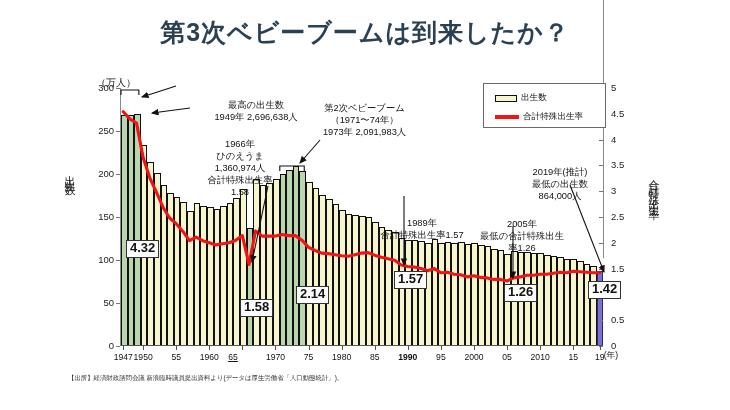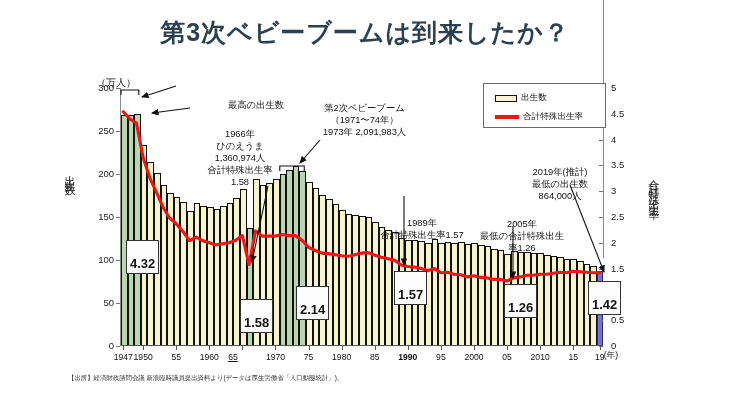--- a/index.html
+++ b/index.html
@@ -77,21 +77,21 @@
     position:absolute; font-size:9.3px; line-height:1.28;
     color:#111; white-space:nowrap;
   }
   .ann.c { text-align:center; }
 
   
   .vbox {
     position:absolute;
     background:#fdfdfd; border:1.1px solid #333;
     font-size:13px; font-weight:bold; color:#111;
-    padding:16px 3px 1px 3px; line-height:1.15;
+    padding:0px 3px 1px 3px; line-height:1.15;
     letter-spacing:0px;
   }
 
   
   .legend {
     position:absolute; left:483px; top:83px;
     width:123px; height:45px;
     border:1px solid #6a6a6a; background:#fff;
   }
   .legend-row { position:absolute; left:11px; display:flex; align-items:center; }
@@ -426,23 +426,24 @@
   <defs>
         <marker id="ah" markerWidth="7" markerHeight="7" refX="6" refY="3" orient="auto">
           <path d="M0,0 L7,3 L0,6 z" fill="#111"></path>
         </marker>
       </defs>
     </svg>
 
 
   <div class="ann c" style="left:186px; top:100px; width:140px;">
     <div>最高の出生数</div>
-  </div>
-
-  <div class="ann c" style="left:176px; top:129px; width:128px;">
+    <div>1949年 2,696,638人</div>
+  </div>
+
+  <div class="ann c" style="left:176px; top:139px; width:128px;">
     <div>1966年</div>
     <div>ひのえうま</div>
     <div>1,360,974人</div>
     <div>合計特殊出生率</div>
     <div>1.58</div>
   </div>
 
   <div class="ann c" style="left:292px; top:103px; width:145px;">
     <div>第2次ベビーブーム</div>
     <div>（1971〜74年）</div>

